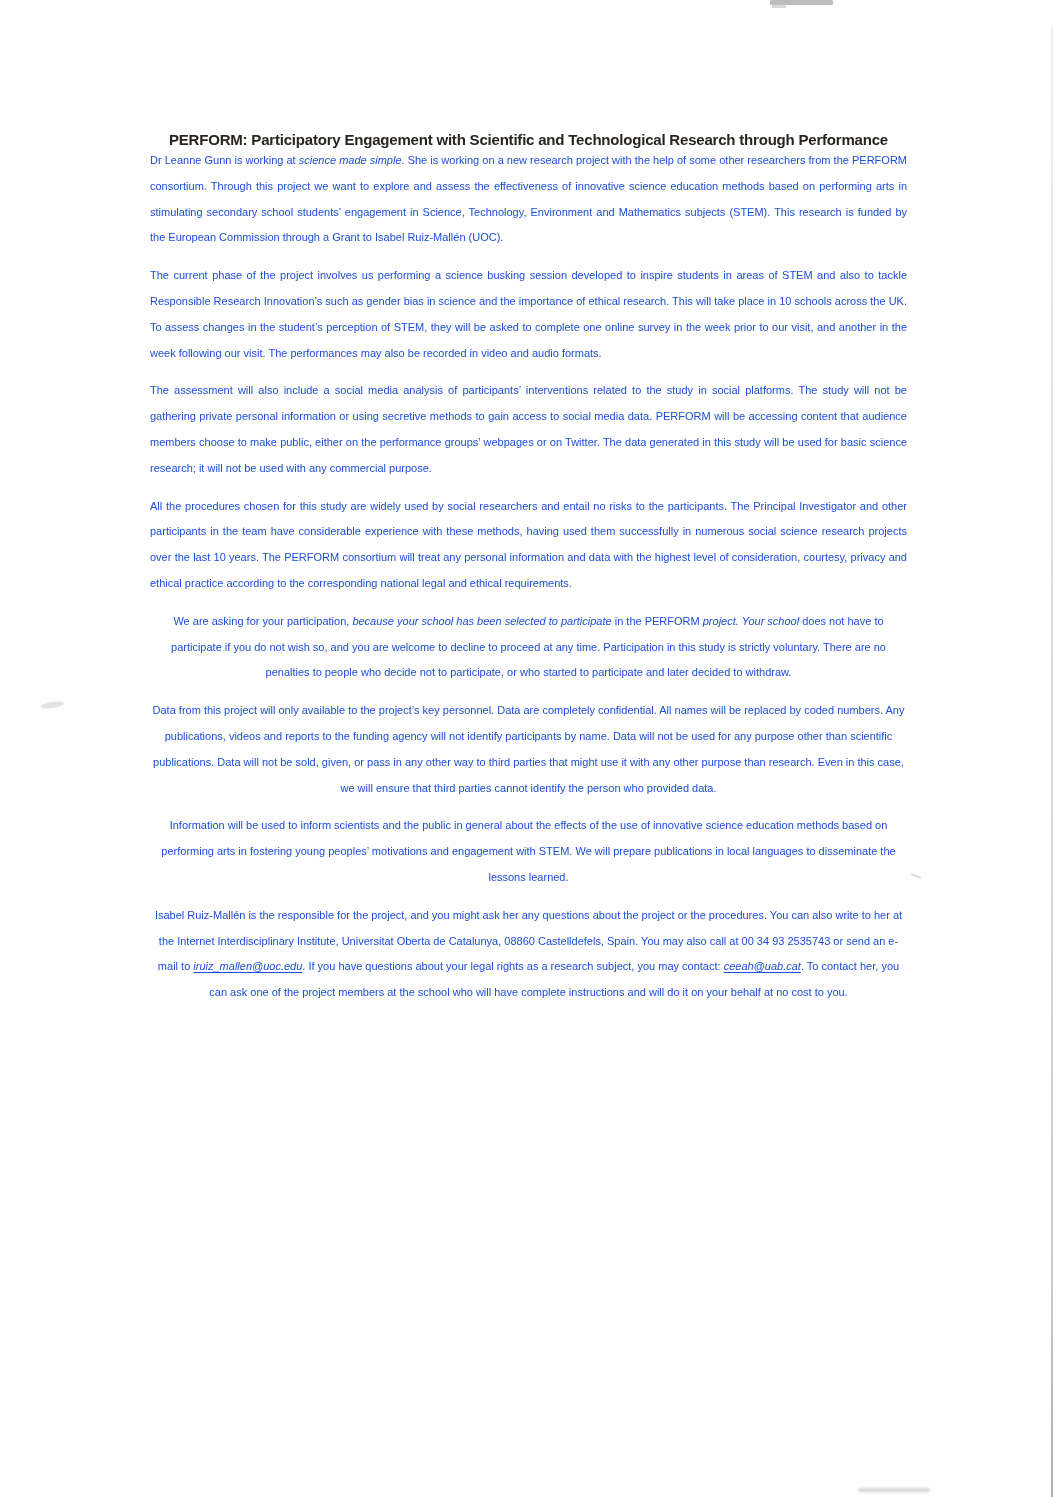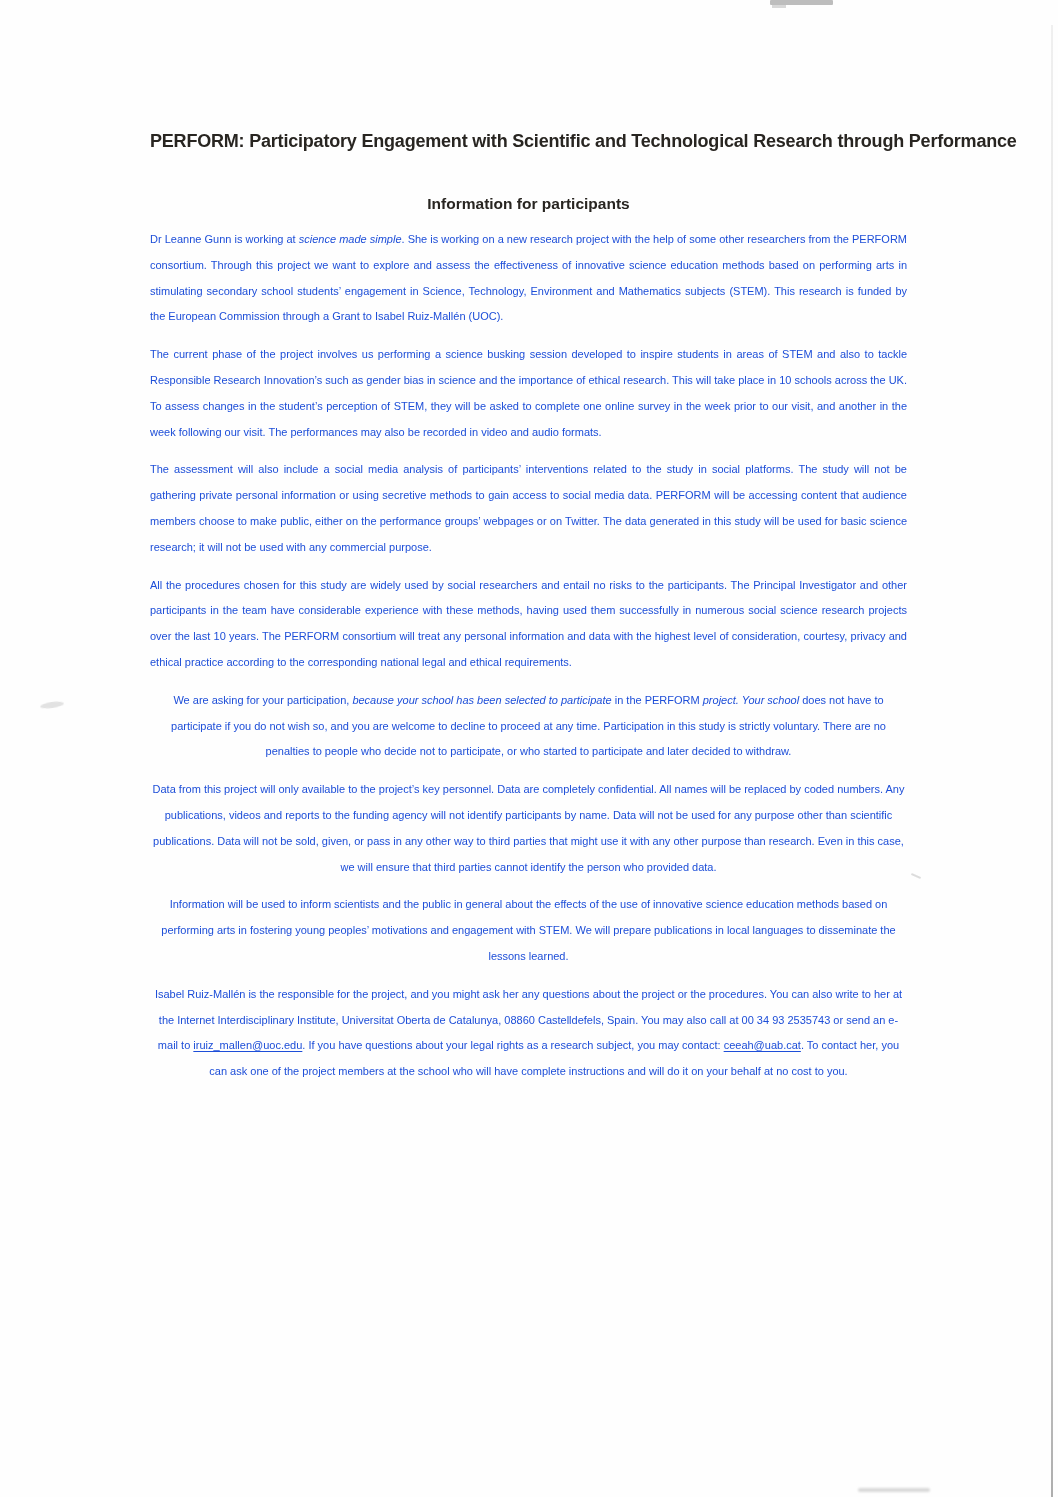--- a/index.html
+++ b/index.html
@@ -13,21 +13,21 @@
     overflow: hidden;
   }
   .content {
     position: absolute;
     left: 150px;
     top: 131px;
     width: 757px;
   }
   .doc-title {
     margin: 0;
-    font-size: 18px;
+    font-size: 15px;
     font-weight: bold;
     letter-spacing: -0.2px;
     text-align: center;
     white-space: nowrap;
     color: #282521;
   }
   .section-heading {
     margin: 0;
     font-size: 15.5px;
     font-weight: bold;
@@ -38,21 +38,21 @@
   .heading-consent { margin-top: 27px; margin-bottom: 11px; }
   .para {
     margin: 0 0 12px 0;
     font-size: 11px;
     line-height: 25.8px;
     color: #1d4ed8;
   }
   .para.justify { text-align: justify; }
   .para.left    { text-align: center; }
   .italic    { font-style: italic; }
-  .underline { text-decoration: underline; text-underline-offset: 2px; }
+  .underline { text-decoration: underline; text-underline-offset: 2px; font-style: italic; }
   
   .artifact { position: absolute; pointer-events: none; }
   .artifact-topbar {
     left: 770px; top: 0; width: 63px; height: 5px;
     background: #bdbdbd; border-radius: 1px; filter: blur(0.4px);
   }
   .artifact-topbar-notch {
     left: 772px; top: 5px; width: 14px; height: 3px;
     background: #d8d8d8; filter: blur(0.6px);
   }
@@ -84,21 +84,20 @@
   <div class="artifact artifact-topbar-notch"></div>
   <div class="artifact artifact-right-line"></div>
   <div class="artifact artifact-left-smudge"></div>
   <div class="artifact artifact-margin-tick"></div>
   <div class="artifact artifact-bottom-smudge"></div>
 
   <div class="content">
     <h1 class="doc-title">PERFORM: Participatory Engagement with Scientific and Technological Research through Performance</h1>
 
     <section>
-      <h2 class="section-heading heading-info">Information for participants</h2>
       <div class="paras">
           <p class="para justify"><span>Dr Leanne Gunn is working at </span><span class="italic">science made simple</span><span>.  She is working on a new research project with the help of some other researchers from the PERFORM consortium.  Through this project we want to explore and assess the effectiveness of innovative science education methods based on performing arts in stimulating secondary school students’ engagement in Science, Technology, Environment and Mathematics subjects (STEM). This research is funded by the European Commission through a Grant to Isabel Ruiz-Mallén (UOC).</span></p>
           <p class="para justify"><span>The current phase of the project involves us performing a science busking session developed to inspire students in areas of STEM and also to tackle Responsible Research Innovation’s such as gender bias in science and the importance of ethical research. This will take place in 10 schools across the UK. To assess changes in the student’s perception of STEM, they will be asked to complete one online survey in the week prior to our visit, and another in the week following our visit. The performances may also be recorded in video and audio formats.</span></p>
           <p class="para justify"><span>The assessment will also include a social media analysis of participants’ interventions related to the study in social platforms. The study will not be gathering private personal information or using secretive methods to gain access to social media data. PERFORM will be accessing content that audience members choose to make public, either on the performance groups’ webpages or on Twitter. The data generated in this study will be used for basic science research; it will not be used with any commercial purpose.</span></p>
           <p class="para justify"><span>All the procedures chosen for this study are widely used by social researchers and entail no risks to the participants. The Principal Investigator and other participants in the team have considerable experience with these methods, having used them successfully in numerous social science research projects over the last 10 years. The PERFORM consortium will treat any personal information and data with the highest level of consideration, courtesy, privacy and ethical practice according to the corresponding national legal and ethical requirements.</span></p>
         </div>
     </section>
 
     <section>
       <div class="paras">

